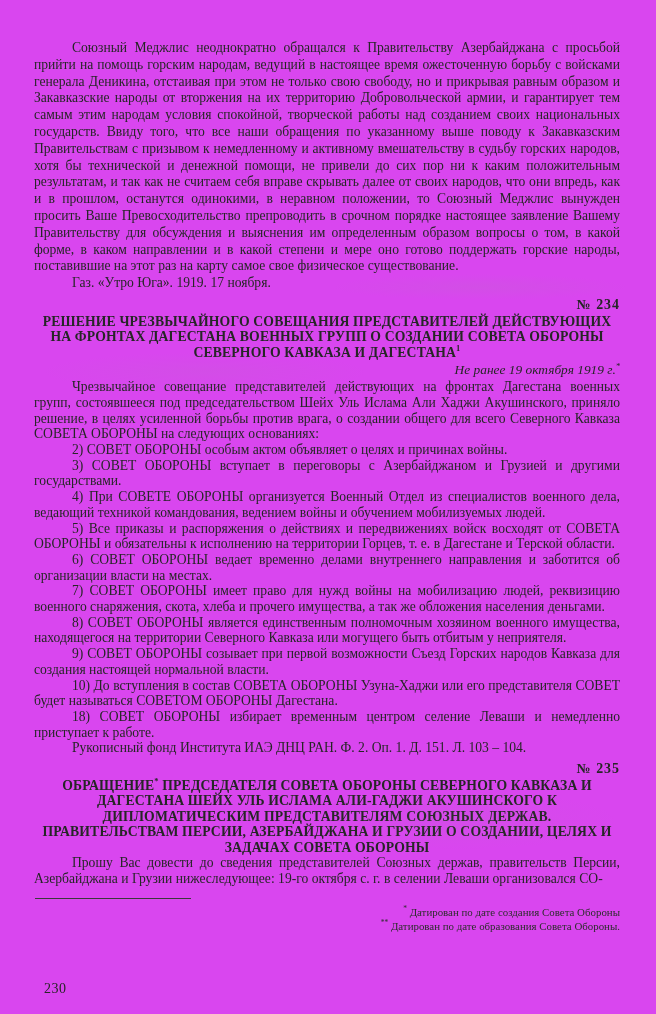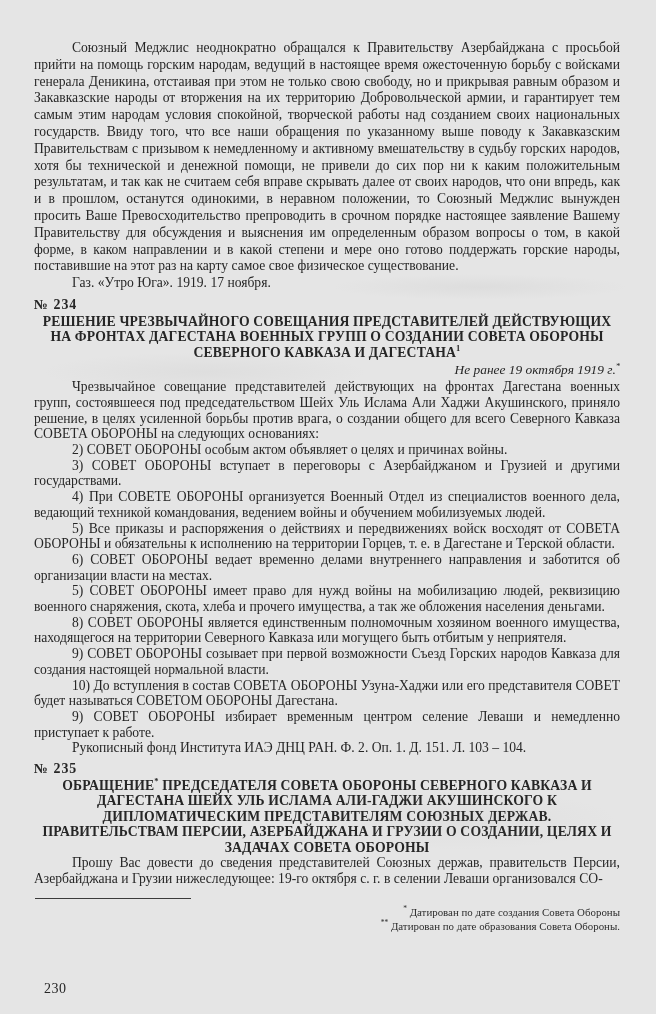--- a/index.html
+++ b/index.html
@@ -6,35 +6,35 @@
   body {
     width: 656px; height: 1014px;
     background: #ffffff;
     font-family: "Liberation Serif", serif;
   }
   .page {
     position: relative;
     box-sizing: border-box;
     width: 656px; height: 1014px;
     padding: 40px 36px 0 34px;
-    background: #e5e5e5;
+    background: #d946ef;
     color: #262626;
     overflow: hidden;
   }
   p { margin: 0; }
   .body-text {
     font-size: 13.6px;
     line-height: 16.8px;
     text-align: justify;
   }
   .indent { text-indent: 38px; }
   .doc .body-text { line-height: 15.7px; }
   .doc-number {
     margin: 5px 0 1px 0;
-    text-align: left;
+    text-align: right;
     font-size: 13.9px;
     font-weight: bold;
     letter-spacing: 1px;
   }
   .doc-title {
     margin: 0;
     text-align: center;
     font-size: 13.7px;
     font-weight: bold;
     line-height: 15.4px;
@@ -104,25 +104,25 @@
   <section class="doc">
     <p class="doc-number">№ 234</p>
     <h1 class="doc-title"><span>РЕШЕНИЕ ЧРЕЗВЫЧАЙНОГО СОВЕЩАНИЯ ПРЕДСТАВИТЕЛЕЙ ДЕЙСТВУЮЩИХ НА ФРОНТАХ ДАГЕСТАНА ВОЕННЫХ ГРУПП О СОЗДАНИИ СОВЕТА ОБОРОНЫ СЕВЕРНОГО КАВКАЗА И ДАГЕСТАНА</span><sup>1</sup></h1>
     <p class="doc-date"><span>Не ранее 19 октября 1919 г.</span><sup>*</sup></p>
     <p class="body-text indent">Чрезвычайное совещание представителей действующих на фронтах Дагестана военных групп, состоявшееся под председательством Шейх Уль Ислама Али Хаджи Акушинского, приняло решение, в целях усиленной борьбы против врага, о создании общего для всего Северного Кавказа СОВЕТА ОБОРОНЫ на следующих основаниях:</p>
     <p class="body-text indent">2) СОВЕТ ОБОРОНЫ особым актом объявляет о целях и причинах войны.</p>
     <p class="body-text indent">3) СОВЕТ ОБОРОНЫ вступает в переговоры с Азербайджаном и Грузией и другими государствами.</p>
     <p class="body-text indent">4) При СОВЕТЕ ОБОРОНЫ организуется Военный Отдел из специалистов военного дела, ведающий техникой командования, ведением войны и обучением мобилизуемых людей.</p>
     <p class="body-text indent">5) Все приказы и распоряжения о действиях и передвижениях войск восходят от СОВЕТА ОБОРОНЫ и обязательны к исполнению на территории Горцев, т. е. в Дагестане и Терской области.</p>
     <p class="body-text indent">6) СОВЕТ ОБОРОНЫ ведает временно делами внутреннего направления и заботится об организации власти на местах.</p>
-    <p class="body-text indent">5) СОВЕТ ОБОРОНЫ имеет право для нужд войны на мобилизацию людей, реквизицию военного снаряжения, скота, хлеба и прочего имущества, а так же обложения населения деньгами.</p>
+    <p class="body-text indent">7) СОВЕТ ОБОРОНЫ имеет право для нужд войны на мобилизацию людей, реквизицию военного снаряжения, скота, хлеба и прочего имущества, а так же обложения населения деньгами.</p>
     <p class="body-text indent">8) СОВЕТ ОБОРОНЫ является единственным полномочным хозяином военного имущества, находящегося на территории Северного Кавказа или могущего быть отбитым у неприятеля.</p>
     <p class="body-text indent">9) СОВЕТ ОБОРОНЫ созывает при первой возможности Съезд Горских народов Кавказа для создания настоящей нормальной власти.</p>
     <p class="body-text indent">10) До вступления в состав СОВЕТА ОБОРОНЫ Узуна-Хаджи или его представителя СОВЕТ будет называться СОВЕТОМ ОБОРОНЫ Дагестана.</p>
-    <p class="body-text indent">9) СОВЕТ ОБОРОНЫ избирает временным центром селение Леваши и немедленно приступает к работе.</p>
+    <p class="body-text indent">18) СОВЕТ ОБОРОНЫ избирает временным центром селение Леваши и немедленно приступает к работе.</p>
     <p class="body-text indent">Рукописный фонд Института ИАЭ ДНЦ РАН. Ф. 2. Оп. 1. Д. 151. Л. 103 – 104.</p>
   </section>
 
   <section class="doc">
     <p class="doc-number">№ 235</p>
     <h1 class="doc-title"><span>ОБРАЩЕНИЕ</span><sup>*</sup><span> ПРЕДСЕДАТЕЛЯ СОВЕТА ОБОРОНЫ СЕВЕРНОГО КАВКАЗА И ДАГЕСТАНА ШЕЙХ УЛЬ ИСЛАМА АЛИ-ГАДЖИ АКУШИНСКОГО К ДИПЛОМАТИЧЕСКИМ ПРЕДСТАВИТЕЛЯМ СОЮЗНЫХ ДЕРЖАВ. ПРАВИТЕЛЬСТВАМ ПЕРСИИ, АЗЕРБАЙДЖАНА И ГРУЗИИ О СОЗДАНИИ, ЦЕЛЯХ И ЗАДАЧАХ СОВЕТА ОБОРОНЫ</span></h1>
     <p class="body-text doc235-body indent">Прошу Вас довести до сведения представителей Союзных держав, правительств Персии, Азербайджана и Грузии нижеследующее: 19-го октября с. г. в селении Леваши организовался СО-</p>
   </section>
 
   <div class="footnotes">

